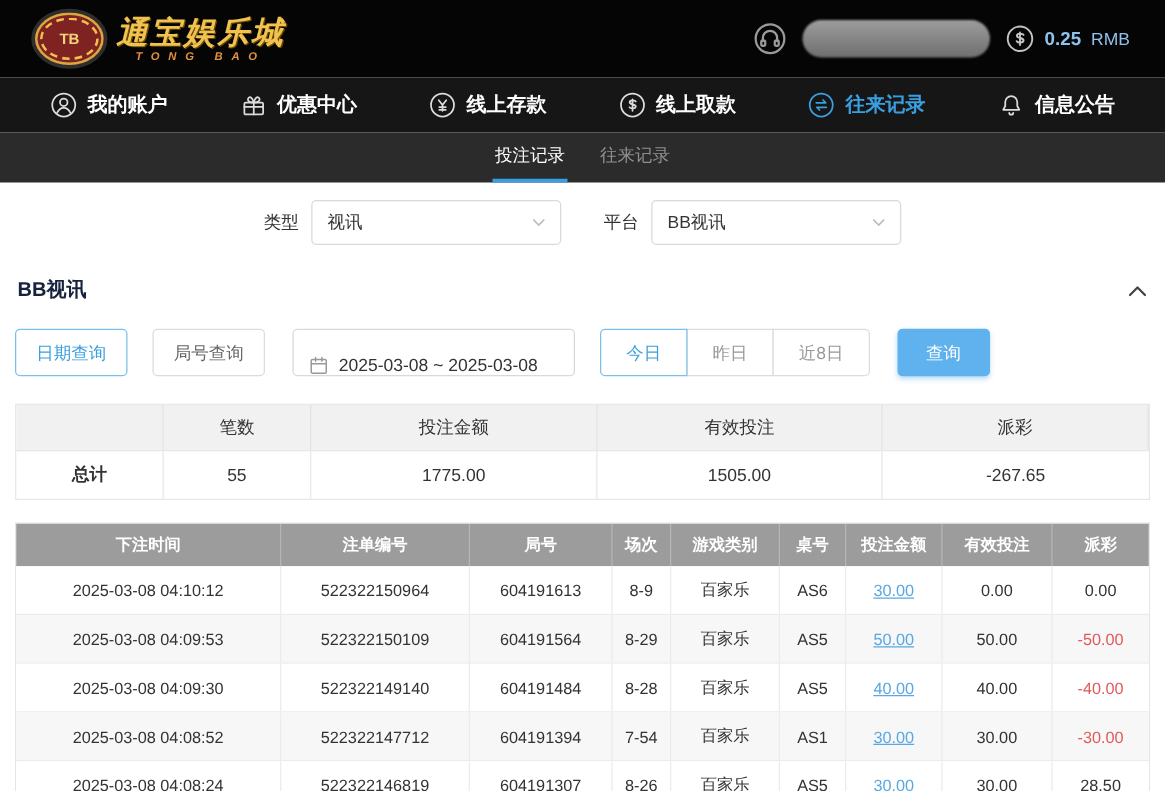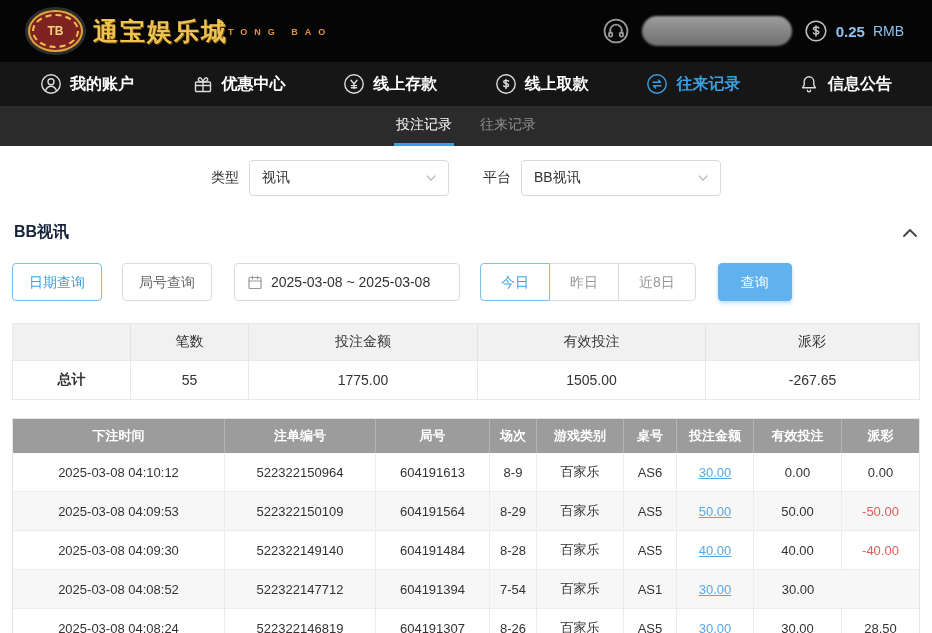--- a/index.html
+++ b/index.html
@@ -9,21 +9,21 @@
 
   
   .topbar { height:62px; background:#050505; display:flex; align-items:center; padding:0 28px; }
   .logo { display:flex; align-items:center; gap:10px; cursor:pointer; }
   .chip { width:55px; height:42px; border-radius:50%; background:#7e2222;
           box-shadow:0 0 0 3px #2e2e2e, inset 0 0 0 2px #d8a83e; position:relative;
           display:flex; align-items:center; justify-content:center; }
   .chip::before { content:""; position:absolute; inset:4px; border-radius:50%;
           border:2px dashed #f0c050; }
   .chip span { color:#f4d27a; font-size:12px; font-weight:bold; position:relative; }
-  .logo-text { display:flex; flex-direction:row; align-items:center; }
+  .logo-text { display:flex; flex-direction:column; align-items:center;font-style:italic; }
   .logo-title { color:#f0c251; font-size:25px; font-weight:bold; letter-spacing:2px;
                 text-shadow:1px 1px 0 #6b4a00; line-height:26px; }
   .logo-sub { color:#e0913f; font-size:9px; letter-spacing:7px; font-weight:bold; margin-top:1px; }
   .topbar-right { margin-left:auto; display:flex; align-items:center; gap:12px; }
   .svc-icon { color:#9a9a9a; display:flex; }
   .redacted { width:150px; height:30px; border-radius:15px;
               background:linear-gradient(180deg,#9d9d9d,#6f6f6f); filter:blur(1px); }
   .balance { display:flex; align-items:center; gap:8px; cursor:pointer; }
   .dollar-ic { color:#c2c2c2; display:flex; }
   .bal-amt { color:#8fc3ef; font-size:15px; font-weight:bold; }
@@ -61,21 +61,21 @@
                  margin-top:26px; padding:0 2px; }
   .section-title { font-size:16px; font-weight:bold; color:#17233d; }
   .collapse { cursor:pointer; display:flex; color:#444; }
 
   .query-row { display:flex; align-items:center; margin-top:20px; }
   .btn { height:38px; line-height:36px; padding:0 16px; border-radius:4px; font-size:14px;
          background:#fff; cursor:pointer; }
   .btn-outline-blue { border:1px solid #7bbfed; color:#3b9fe0; }
   .btn-outline-grey { border:1px solid #dcdcdc; color:#666; margin-left:20px; }
   .date-box { height:38px; border:1px solid #d9d9d9; border-radius:4px; display:flex;
-              align-items:center; gap:8px; padding:0 12px; margin-left:22px; width:226px;
+              align-items:flex-end; gap:8px; padding:0 12px; margin-left:22px; width:226px;
               font-size:14px; color:#333; cursor:pointer; }
   .date-box .cal { display:flex; color:#999; }
   .range-group { display:flex; margin-left:20px; }
   .range-group .btn { border-radius:0; padding:0 20px; }
   .range-group .btn:first-child { border-radius:4px 0 0 4px; }
   .range-group .btn:last-child { border-radius:0 4px 4px 0; }
   .rg-active { border:1px solid #7bbfed; color:#3b9fe0; position:relative; z-index:1; }
   .rg-grey { border:1px solid #dcdcdc; color:#999; margin-left:-1px; }
   .btn-solid { background:#5fb2ee; color:#fff; border:1px solid #5fb2ee; margin-left:22px;
                padding:0 22px; box-shadow:0 2px 4px rgba(95,178,238,.45); }
@@ -334,20 +334,21 @@
 
         <div class="drow">
           <div class="dcell">2025-03-08 04:08:52</div>
           <div class="dcell">522322147712</div>
           <div class="dcell">604191394</div>
           <div class="dcell">7-54</div>
           <div class="dcell">百家乐</div>
           <div class="dcell">AS1</div>
           <div class="dcell link">30.00</div>
           <div class="dcell">30.00</div>
+          <div class="dcell neg">-30.00</div>
         </div>
 
         <div class="drow">
           <div class="dcell">2025-03-08 04:08:24</div>
           <div class="dcell">522322146819</div>
           <div class="dcell">604191307</div>
           <div class="dcell">8-26</div>
           <div class="dcell">百家乐</div>
           <div class="dcell">AS5</div>
           <div class="dcell link">30.00</div>

